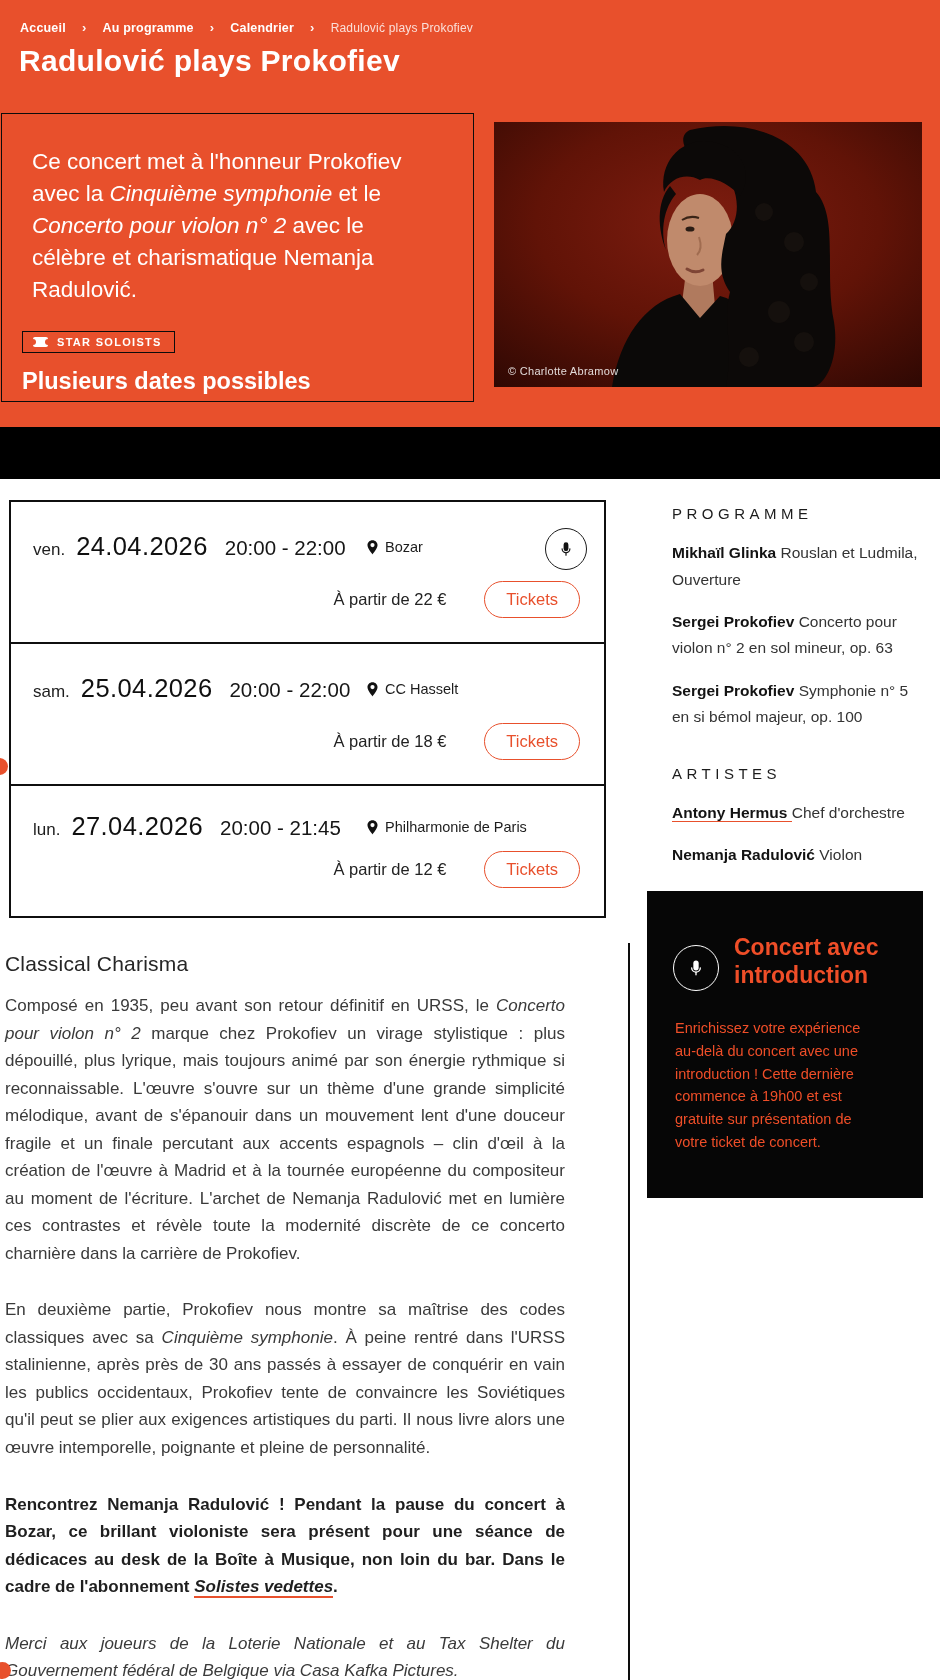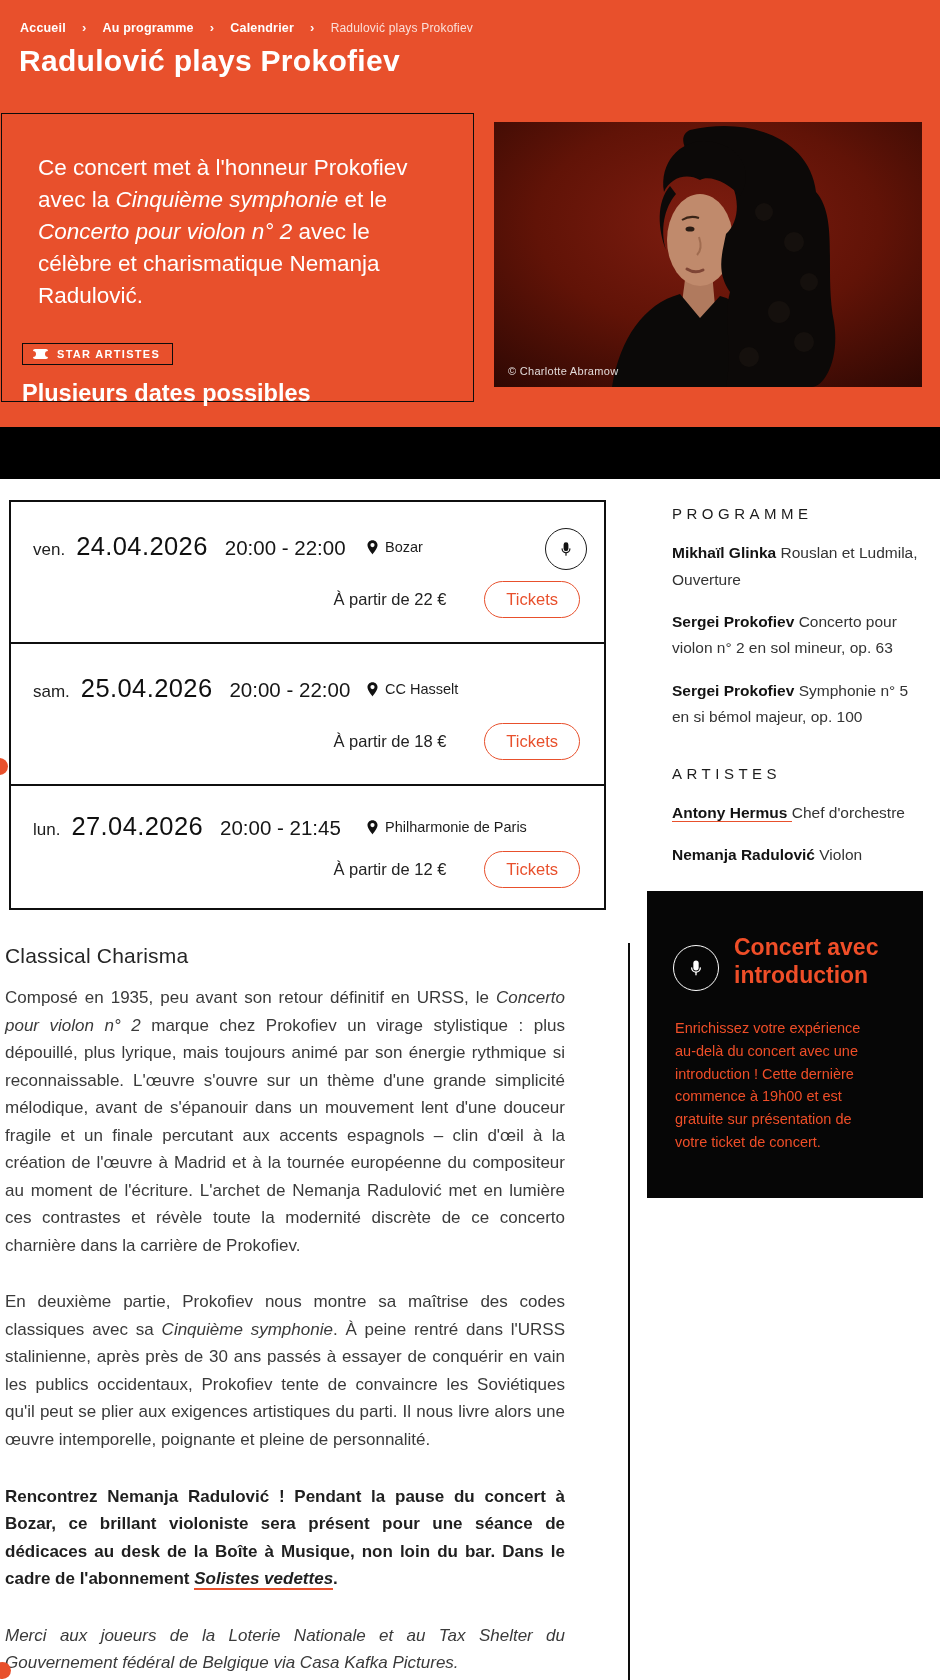--- a/index.html
+++ b/index.html
@@ -11,21 +11,21 @@
   .hero { position:relative; width:940px; height:427px; background:#E8502C; color:#fff; }
   .breadcrumb { position:absolute; left:20px; top:20px; display:flex; align-items:center; gap:16px;
                 font-size:12.5px; font-weight:700; letter-spacing:.2px; }
   .breadcrumb .sep { font-weight:700; font-size:13px; opacity:.95; }
   .breadcrumb .crumb { cursor:pointer; }
   .breadcrumb .current { font-weight:400; opacity:.82; font-size:12px; }
   .hero h1 { position:absolute; left:19px; top:44px; margin:0; font-size:30px; font-weight:600; letter-spacing:.3px; }
 
   .intro-box { position:absolute; left:1px; top:113px; width:473px; height:289px;
                border:1.5px solid #0C0C0C; padding:22px 28px 0 20px; }
-  .intro { margin:16px; font-size:22.5px; line-height:32px; font-weight:400; }
+  .intro { margin:10px; font-size:22.5px; line-height:32px; font-weight:400; }
   .intro em { font-style:italic; }
   .tag { display:inline-flex; align-items:center; gap:9px; border:1.5px solid #0C0C0C;
          padding:4px 12px 4px 10px; margin-top:15px; font-size:11px; font-weight:600;
          letter-spacing:1.3px; cursor:pointer; }
   .ticket-ic { position:relative; width:15px; height:10px; background:#fff; border-radius:2px; display:inline-block; }
   .ticket-ic::before, .ticket-ic::after { content:""; position:absolute; top:50%; width:6px; height:6px;
          margin-top:-3px; border-radius:50%; background:#E8502C; }
   .ticket-ic::before { left:-3px; } .ticket-ic::after { right:-3px; }
   .dates-label { margin-top:15px; font-size:23.5px; font-weight:700; }
 
@@ -42,21 +42,21 @@
   .dot { position:absolute; width:17px; height:17px; border-radius:50%; background:#E8502C; }
   .dot-1 { left:-9px; top:279px; }
   .dot-2 { left:-6px; top:1183px; }
 
   .col-left { width:608px; }
   .col-right { width:276px; margin-left:39px; }
 
   
   .events { margin:21px 0 0 9px; width:597px; border:2px solid #0F0F0F; }
   .event-row { position:relative; padding:30px 24px 24px 22px; border-bottom:2px solid #0F0F0F; }
-  .event-row:last-child { border-bottom:none; padding-top:26px; padding-bottom:20px; }
+  .event-row:last-child { border-bottom:none; padding-top:26px; padding-bottom:28px; }
   .line1 { display:flex; align-items:baseline; }
   .date-group { flex:0 0 334px; display:flex; align-items:baseline; gap:11px; }
   .day  { font-size:17px; color:#1D1D1D; }
   .date { font-size:25.5px; font-weight:500; letter-spacing:.4px; color:#101010; }
   .time { font-size:20.5px; color:#161616; margin-left:6px; }
   .venue { display:inline-flex; align-items:flex-end; gap:7px; font-size:14.5px; color:#1D1D1D; }
   .venue svg { flex:0 0 auto; }
   .mic-badge { position:absolute; right:17px; top:26px; width:42px; height:42px; border:1px solid #1A1A1A;
                border-radius:50%; display:flex; align-items:center; justify-content:center; color:#111;
                background:#fff; cursor:pointer; }
@@ -106,21 +106,21 @@
       <span class="crumb">Calendrier</span>
       <span class="sep">›</span>
       <span class="crumb current">Radulović plays Prokofiev</span>
     </nav>
     <h1>Radulović plays Prokofiev</h1>
 
     <div class="intro-box">
       <p class="intro"><span>Ce concert met à l'honneur Prokofiev avec la </span><em>Cinquième symphonie</em><span> et le </span><em>Concerto pour violon n° 2</em><span> avec le célèbre et charismatique Nemanja Radulović.</span></p>
       <div class="tag">
         <span class="ticket-ic"></span>
-        <span>STAR ARTISTES</span>
+        <span>STAR SOLOISTS</span>
       </div>
       <div class="dates-label">Plusieurs dates possibles</div>
     </div>
 
     <figure class="photo">
       <svg viewBox="0 0 428 265" width="428" height="265" preserveAspectRatio="none">
         <defs>
           <radialGradient id="pg" cx="50%" cy="38%" r="80%">
             <stop offset="0%" stop-color="#7E1D10"></stop>
             <stop offset="50%" stop-color="#611307"></stop>

